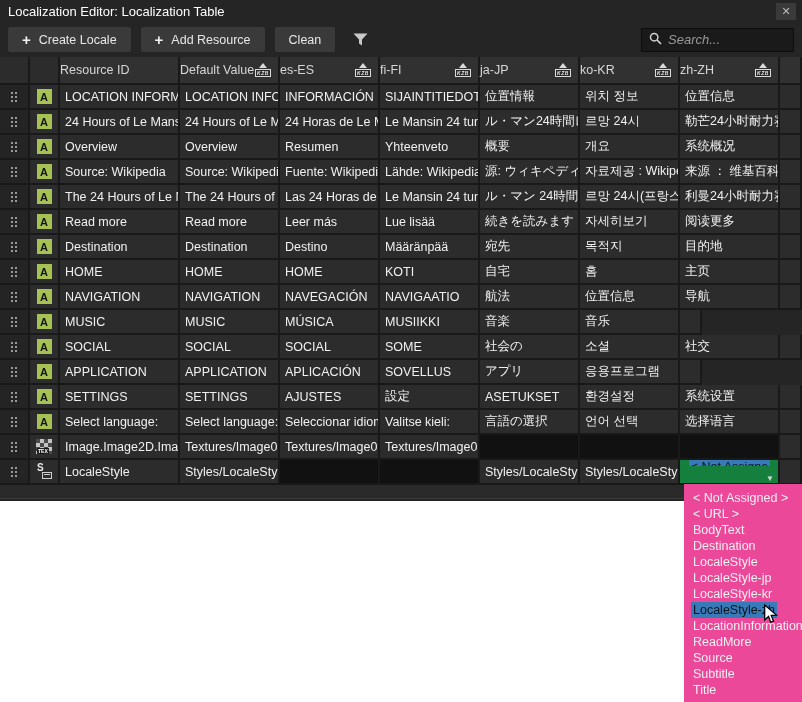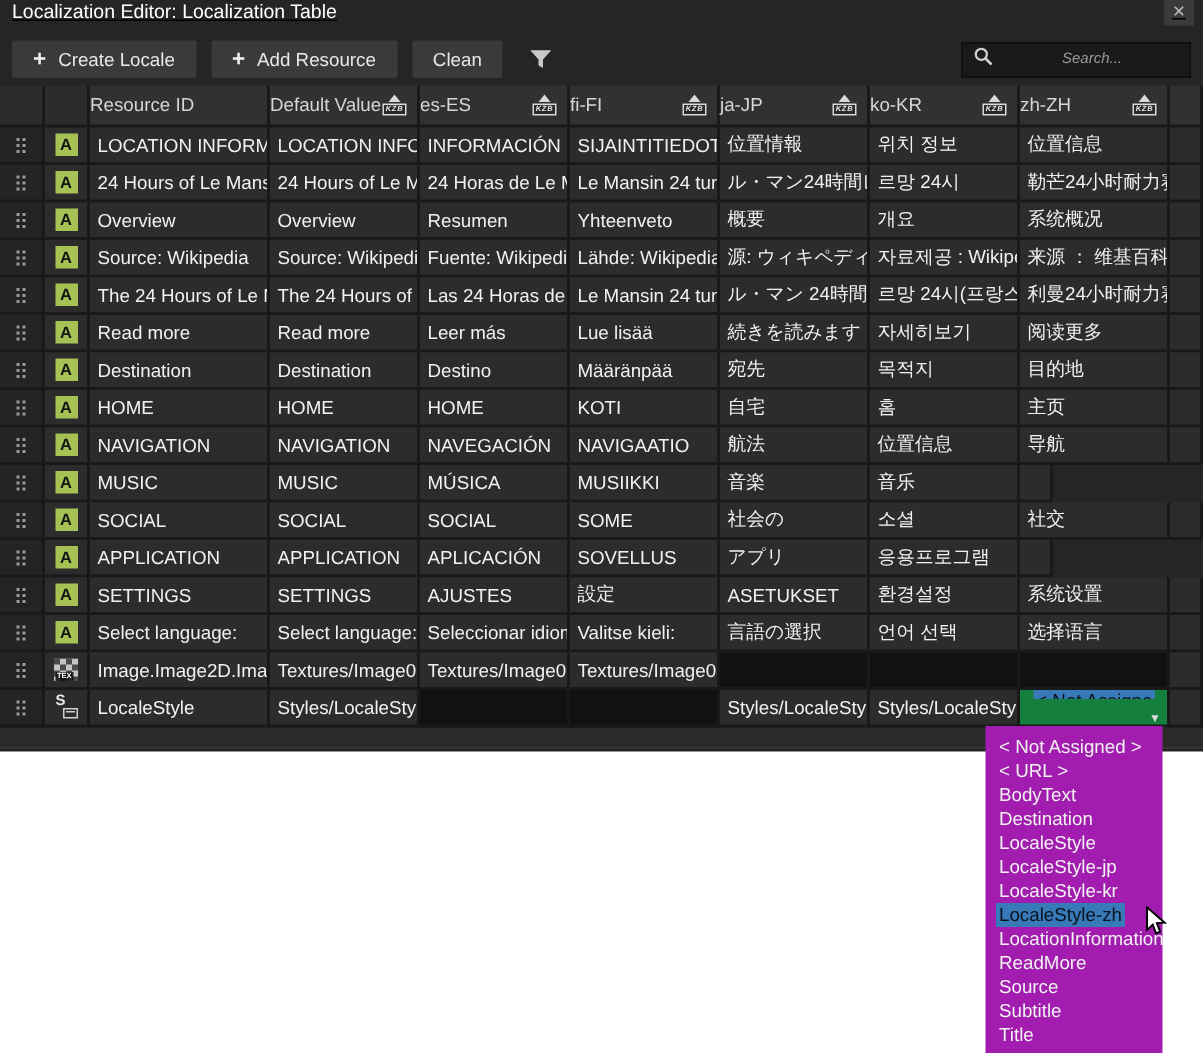--- a/index.html
+++ b/index.html
@@ -5,34 +5,34 @@
   * { margin:0; padding:0; box-sizing:border-box; }
   body {
     width:802px; height:702px; position:relative;
     background:#ffffff; overflow:hidden;
     font-family:"Liberation Sans", sans-serif;
     -webkit-font-smoothing:antialiased;
   }
   .window { position:absolute; left:0; top:0; width:802px; height:501px; background:#252525; }
 
   
-  .titlebar { height:22px; display:flex; align-items:flex-start; padding:0 6px 0 8px;text-decoration:underline; }
+  .titlebar { height:22px; display:flex; align-items:center; padding:0 6px 0 8px; }
   .titlebar .title { color:#ffffff; font-size:13px; }
   .close-btn { margin-left:auto; width:20px; height:17px; background:#3a3a3a;
     color:#b9b9b9; font-size:11px; line-height:17px; text-align:center; cursor:default; }
 
   
   .toolbar { height:35px; display:flex; align-items:center; padding:0 8px; gap:10px; }
   .tb-btn { background:#3a3a3a; color:#e8e8e8; font-size:12.5px; height:25px;
     display:flex; align-items:center; gap:8px; padding:0 14px; border-radius:2px; }
   .tb-btn .plus { font-size:15px; font-weight:bold; color:#f0f0f0; line-height:1; }
   .funnel { margin-left:8px; display:flex; align-items:center; }
   .searchbox { margin-left:auto; width:153px; height:24px; background:#1a1a1a;
     border:1px solid #0d0d0d; display:flex; align-items:center; padding:0 7px; gap:6px; }
-  .searchbox .ph { color:#9a9a9a; font-size:10px; font-style:italic;margin-left:40px; }
+  .searchbox .ph { color:#9a9a9a; font-size:13px; font-style:italic; }
 
   
   .table { position:absolute; left:0; top:57px; width:802px; }
   .hrow, .drow { display:flex; }
   .hcell { height:28px; background:#313131; border-right:2px solid #191919;
     border-bottom:2px solid #191919; color:#d6d6d6; font-size:12.5px;
     display:flex; align-items:center; justify-content:flex-start; position:relative; }
   .dcell { height:25px; background:#2c2c2c; border-right:2px solid #191919;
     border-bottom:2px solid #191919; color:#f1f1f1; font-size:12.5px;
     display:flex; align-items:center; padding:0 4px 0 5px;
@@ -68,22 +68,22 @@
   .ico-S .tag { position:absolute; right:0; bottom:1px; width:10px; height:7px;
     border:1px solid #cfcfcf; background:#2c2c2c; }
   .ico-S .tag i { display:block; margin:1px; height:1px; background:#cfcfcf; }
 
   
   .combo { justify-content:flex-start; gap:8px; background:#15803d;flex-direction:column; }
   .combo .val { background:#3879b8; color:#0b1520; padding:0 2px; white-space:nowrap; overflow:hidden; }
   .combo .caret { margin-left:auto; color:#d8d8d8; font-size:8px; }
 
   
-  .popup { position:absolute; left:657px; top:484px; width:118px; height:218px;
-    background:#a21caf; padding:6px 0 0 7px; z-index:5; }
+  .popup { position:absolute; left:684px; top:484px; width:118px; height:218px;
+    background:#ec4899; padding:6px 0 0 7px; z-index:5; }
   .pitem { height:16px; line-height:16px; font-size:12.5px; color:#f0f0f0;
     white-space:nowrap; }
   .pitem .t { display:inline-block; padding:0 2px; }
   .pitem.hl .t { background:#3879b8; color:#0a141e; }
 
   .cursor { position:absolute; left:763px; top:604px; z-index:9; }
 </style>
 </head>
 <body>
 

